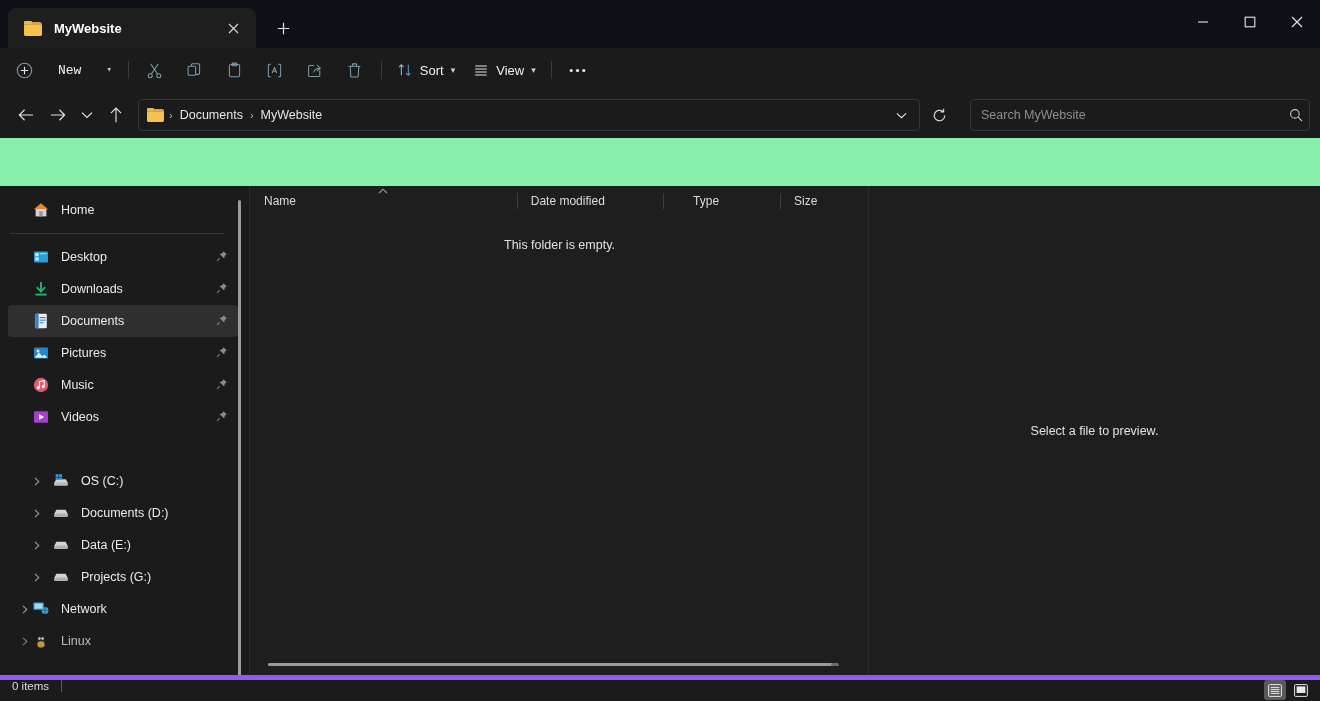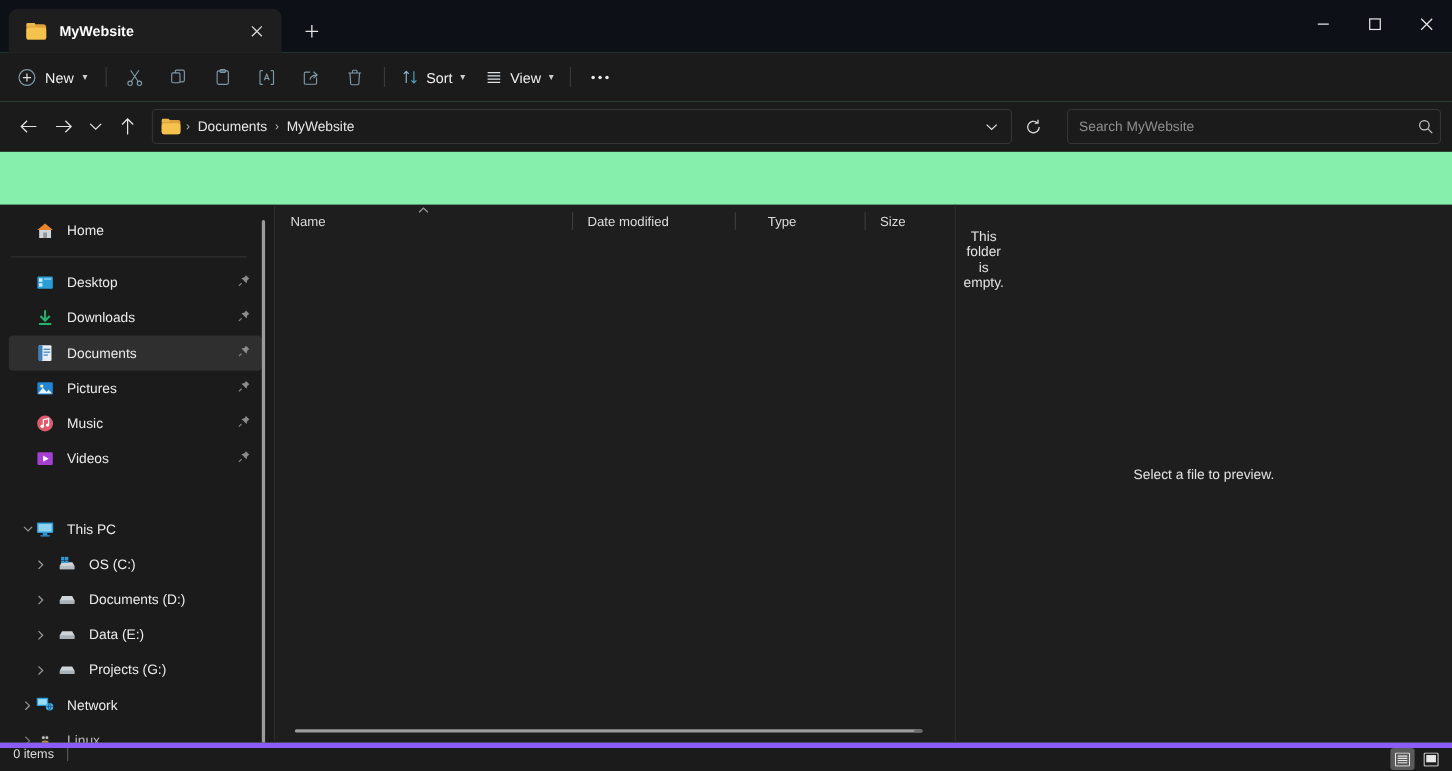--- a/index.html
+++ b/index.html
@@ -71,22 +71,22 @@
 
   
   .cmdbar {
     height: 44px; flex: 0 0 44px;
     background: #1b1b1b;
     display: flex; align-items: center;
     padding: 0 8px;
     gap: 0px;
   }
   .cmd-new {
-    height: 32px; display: flex; align-items: center; gap: 8px;
-    padding: 0 10px 0 8px; border-radius: 4px; color: #f0f0f0; font-size: 13px;
+    height: 32px; display: flex; align-items: center; gap: 25px;
+    padding: 0 10px 0 8px; border-radius: 4px; color: #f0f0f0; font-size: 13px; font-family: Liberation Mono, monospace;
   }
   .cmd-icon-btn {
     width: 40px; height: 32px; border-radius: 4px;
     display: flex; align-items: center; justify-content: center;
     color: #7e9aa8;
   }
   .cmd-text-btn {
     height: 32px; display: flex; align-items: center; gap: 7px;
     padding: 0 9px; border-radius: 4px; color: #f0f0f0; font-size: 13px;
   }
@@ -173,21 +173,21 @@
     position: absolute; right: 9px; top: 14px; bottom: 8px; width: 3px;
   }
   .sb-scroll-thumb {
     position: absolute; left: 0; top: 0; width: 3px; height: 490px;
     background: #9b9b9b; border-radius: 2px;
   }
   .sb-divider { position: absolute; right: 0; top: 0; bottom: 0; width: 1px; background: #2b2b2b; }
 
   
   .filepane {
-    flex: 1; background: #1e1e1e; display: flex; 
+    flex: 1; background: #1e1e1e; display: flex; flex-direction: column;
     position: relative; min-width: 0;
   }
   .colheads { height: 30px; flex: 0 0 30px; display: flex; align-items: center; position: relative; }
   .colhead {
     height: 30px; display: flex; align-items: center; position: relative;
     font-size: 12px; color: #dcdcdc; padding-left: 14px;
   }
   .colhead .vline {
     position: absolute; left: 0; top: 7px; bottom: 7px; width: 1px; background: #3d3d3d;
   }
@@ -529,36 +529,20 @@
         <span class="pin">
           <svg width="12" height="12" viewBox="0 0 13 13" fill="none">
             <path d="M8.2 1.4 L11.6 4.8 L9.6 6.1 L8.8 9.2 L3.8 4.2 L6.9 3.4 Z" fill="currentColor"></path>
             <path d="M3.9 9.1 L1.3 11.7" stroke="currentColor" stroke-width="1.1"></path>
           </svg>
         </span>
       </div>
 
       <div style="height:32px;"></div>
 
-      <div class="nav-item">
-        <span class="twisty">
-          <svg width="9" height="6" viewBox="0 0 9 6" fill="none">
-              <path d="M0.8 1 L4.5 4.6 L8.2 1" stroke="currentColor" stroke-width="1.1"></path>
-            </svg>
-        </span>
-        <span class="nav-ico">
-          <svg width="18" height="18" viewBox="0 0 18 18">
-            <rect x="1.6" y="3" width="14.8" height="9.6" rx="1" fill="#2e9ad8"></rect>
-            <rect x="3" y="4.3" width="12" height="7" fill="#8fd3ef"></rect>
-            <rect x="7" y="12.6" width="4" height="2.1" fill="#2e9ad8"></rect>
-            <rect x="4.6" y="14.5" width="8.8" height="1.2" rx="0.6" fill="#2e9ad8"></rect>
-          </svg>
-        </span>
-        <span class="nav-label">This PC</span>
-      </div>
 
       <div class="nav-item indent">
         <span class="twisty">
           <svg width="6" height="9" viewBox="0 0 6 9" fill="none">
               <path d="M1 0.8 L4.8 4.5 L1 8.2" stroke="currentColor" stroke-width="1.1"></path>
             </svg>
         </span>
         <span class="nav-ico">
           <svg width="18" height="18" viewBox="0 0 18 18">
             <path d="M2.4 10.4 L4.2 7.2 H13.8 L15.6 10.4 V13.4 H2.4 Z" fill="#cfd4d8"></path>

